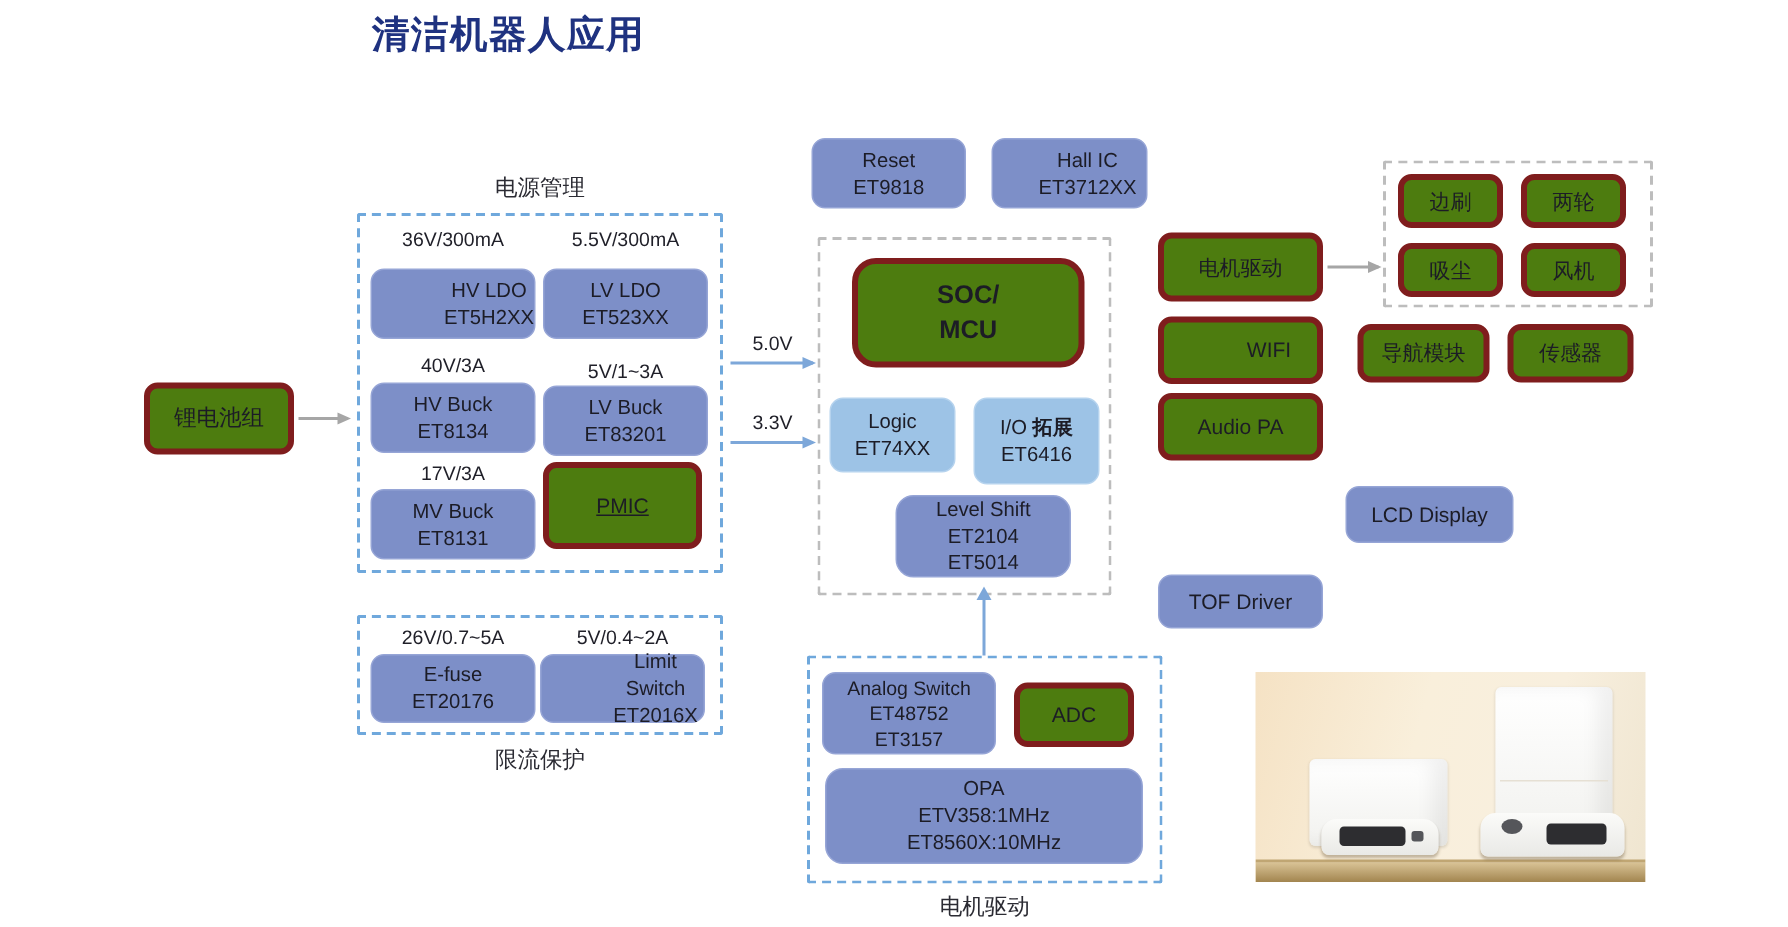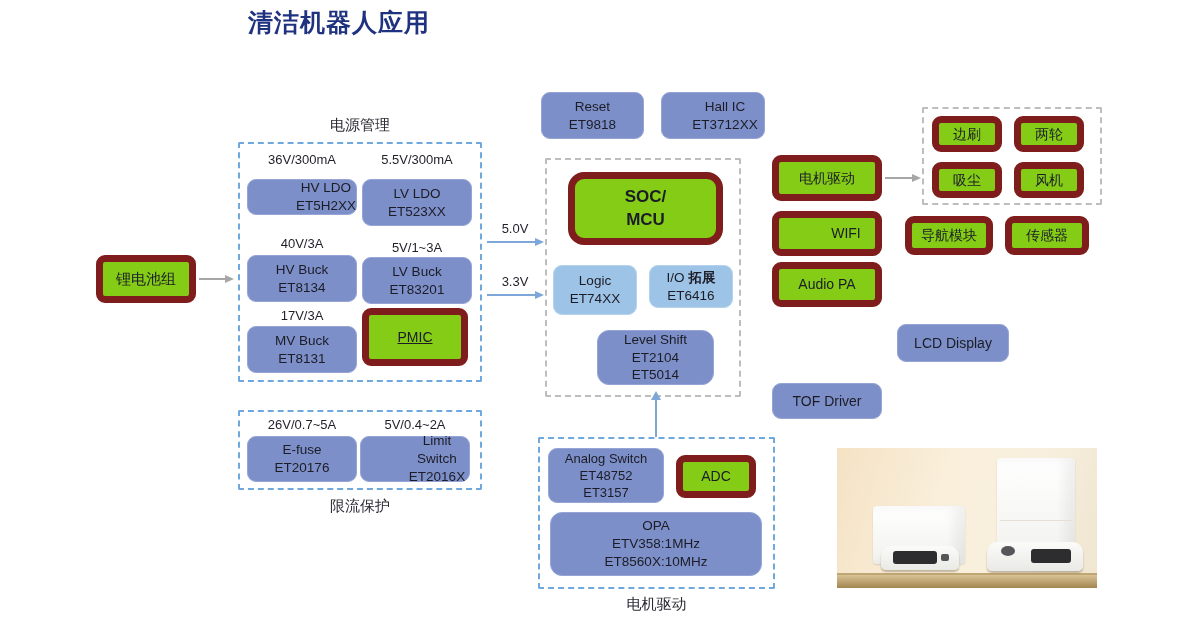--- a/index.html
+++ b/index.html
@@ -11,21 +11,21 @@
     position:absolute;left:248px;top:6px;margin:0;
     font-size:25px;font-weight:bold;color:#1F3280;letter-spacing:1px;
   }
   .box{
     position:absolute;display:flex;flex-direction:column;align-items:center;justify-content:center;
     border-radius:9px;font-size:13.5px;line-height:1.32;text-align:center;color:#1c1c26;
     box-sizing:border-box;
   }
   .blue{background:#7D8FC8;border:1px solid #96a5d6;}
   .lightblue{background:#9DC3E6;border:1px solid #b6d3ee;}
-  .gray{background:#84cc16;border:7px solid #7f1d1d;}
+  .gray{background:#4d7c0f;border:4px solid #7f1d1d;}
   .big{font-size:17px;font-weight:bold;border-radius:16px;}
   .dashed{position:absolute;border:2px dashed;box-sizing:border-box;border-radius:2px;}
   .blue-dash{border-color:#6FA8DC;}
   .gray-dash{border-color:#BDBDBD;}
   .rating{position:absolute;font-size:13px;text-align:center;color:#1f1f28;}
   .caption{position:absolute;font-size:15px;text-align:center;color:#2b2b33;}
   .rail-label{position:absolute;font-size:13px;color:#1f1f28;text-align:center;}
   .h-arrow{position:absolute;height:0;border-top:2px solid #7DA7D9;}
   .h-arrow::after{
     content:"";position:absolute;right:-2px;top:-5px;width:0;height:0;
@@ -64,21 +64,21 @@
   <div class="box gray" style="left:96px;top:255px;width:100px;height:48px;font-size:15px;">
     <span class="line">锂电池组</span>
   </div>
   <div class="h-arrow gray-arrow" style="left:199px;top:278px;width:33px;"></div>
 
   <div class="caption" style="left:238px;top:116px;width:244px;">电源管理</div>
   <div class="dashed blue-dash" style="left:238px;top:142px;width:244px;height:240px;"></div>
 
   <div class="rating" style="left:247px;top:152px;width:110px;">36V/300mA</div>
   <div class="rating" style="left:362px;top:152px;width:110px;">5.5V/300mA</div>
-  <div class="box blue" style="left:247px;top:179px;width:110px;height:36px;padding-left:48px;">
+  <div class="box blue" style="left:247px;top:179px;width:110px;height:47px;padding-left:48px;">
     <span class="line">HV LDO</span>
     <span class="line">ET5H2XX</span>
   </div>
   <div class="box blue" style="left:362px;top:179px;width:110px;height:47px;">
     <span class="line">LV LDO</span>
     <span class="line">ET523XX</span>
   </div>
 
   <div class="rating" style="left:247px;top:236px;width:110px;">40V/3A</div>
   <div class="rating" style="left:362px;top:240px;width:110px;">5V/1~3A</div>
@@ -116,21 +116,21 @@
 
   <div class="dashed gray-dash" style="left:545px;top:158px;width:196px;height:239px;"></div>
   <div class="box gray big" style="left:568px;top:172px;width:155px;height:73px;">
     <span class="line">SOC/</span>
     <span class="line">MCU</span>
   </div>
   <div class="box lightblue" style="left:553px;top:265px;width:84px;height:50px;">
     <span class="line">Logic</span>
     <span class="line">ET74XX</span>
   </div>
-  <div class="box lightblue" style="left:649px;top:265px;width:84px;height:43px;">
+  <div class="box lightblue" style="left:649px;top:265px;width:84px;height:58px;">
     <span class="line"><span>I/O</span>&nbsp;<b>拓展</b></span>
     <span class="line">ET6416</span>
   </div>
   <div class="box blue" style="left:597px;top:330px;width:117px;height:55px;border-radius:12px;">
     <span class="line">Level Shift</span>
     <span class="line">ET2104</span>
     <span class="line">ET5014</span>
   </div>
 
   <div class="box gray" style="left:772px;top:155px;width:110px;height:46px;font-size:14px;">

